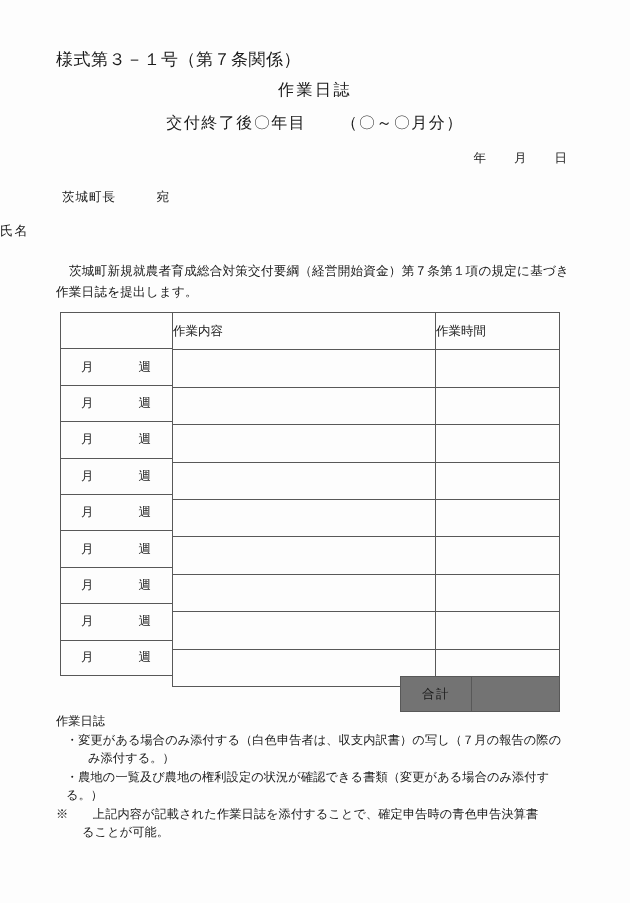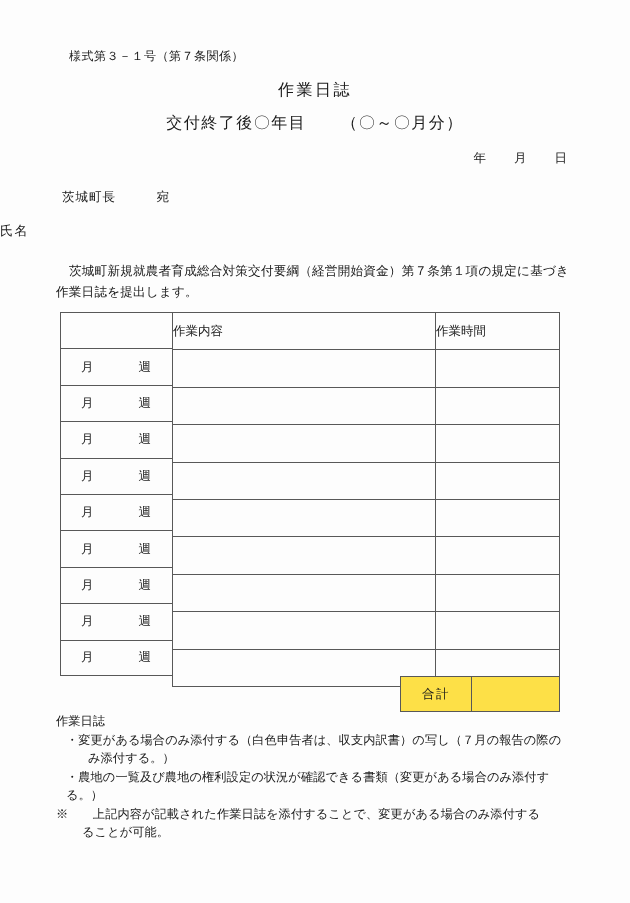--- a/index.html
+++ b/index.html
@@ -19,23 +19,23 @@
 
   .page {
     position: absolute;
     inset: 0;
     background: #fdfdfd;
   }
 
   
   .form-code {
     position: absolute;
-    left: 69px;
+    left: 56px;
     top: 48px;
-    font-size: 12px;
+    font-size: 17px;
     letter-spacing: 0.5px;
     white-space: pre;
     text-align: center;
   }
 
   .doc-title {
     position: absolute;
     left: 0;
     right: 0;
     top: 80px;
@@ -153,21 +153,21 @@
   .totals-row .tot-value {
     box-sizing: border-box;
     height: 36.4px;
     border: 1px solid #585858;
     border-left: none;
     display: flex;
     align-items: center;
     justify-content: center;
     font-size: 12.5px;
     letter-spacing: 1.5px;
-    background: #fde047;
+    background: #737373;
   }
   .totals-row .tot-label {
     width: 72px;
     border-left: 1px solid #585858;
   }
   .totals-row .tot-value { width: 88px; }
 
   
   .notes {
     position: absolute;
@@ -305,18 +305,18 @@
   <div class="notes">
     <div class="note-heading">作業日誌</div>
     <div class="note-bullet">
       <span>・変更がある場合のみ添付する（白色申告者は、収支内訳書）の写し（７月の報告の際の</span>
       <span class="cont">み添付する。）</span>
     </div>
     <div class="note-bullet">
       <span>・農地の一覧及び農地の権利設定の状況が確認できる書類（変更がある場合のみ添付する。）</span>
     </div>
     <div class="note-star">
-      <span>※　　上記内容が記載された作業日誌を添付することで、変更がある場合のみ添付する</span>
+      <span>※　　上記内容が記載された作業日誌を添付することで、確定申告時の青色申告決算書</span>
       <span class="cont">ることが可能。</span>
     </div>
   </div>
 
 </div>
 
 </body></html>

